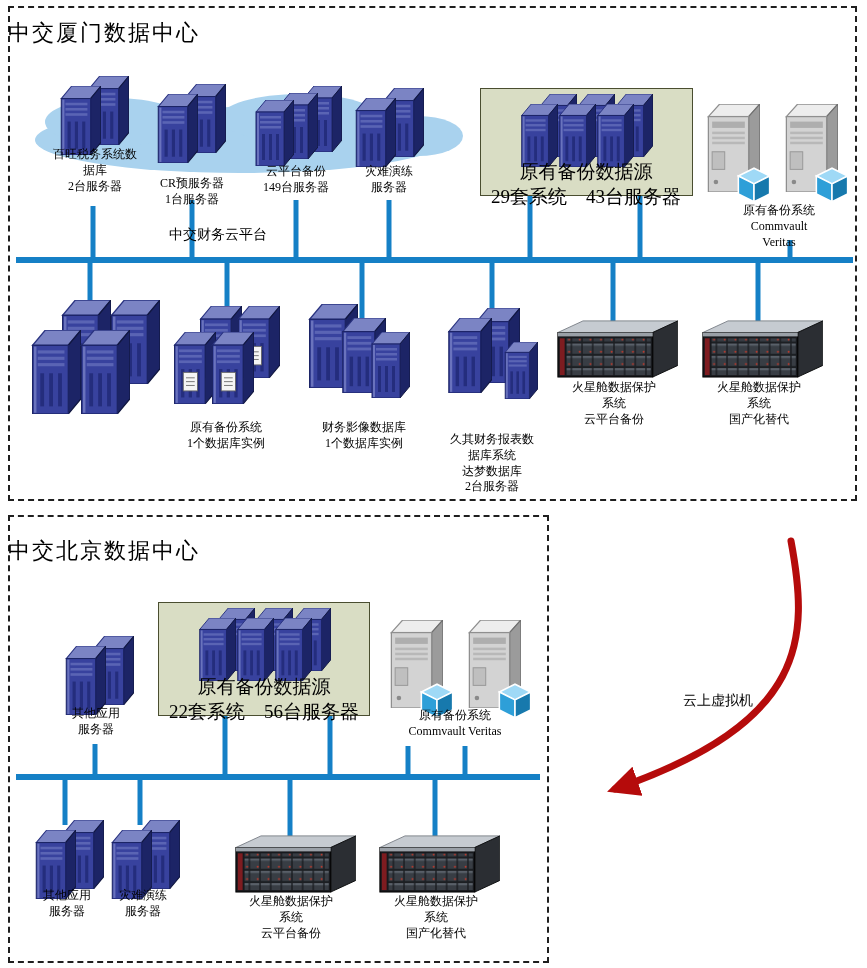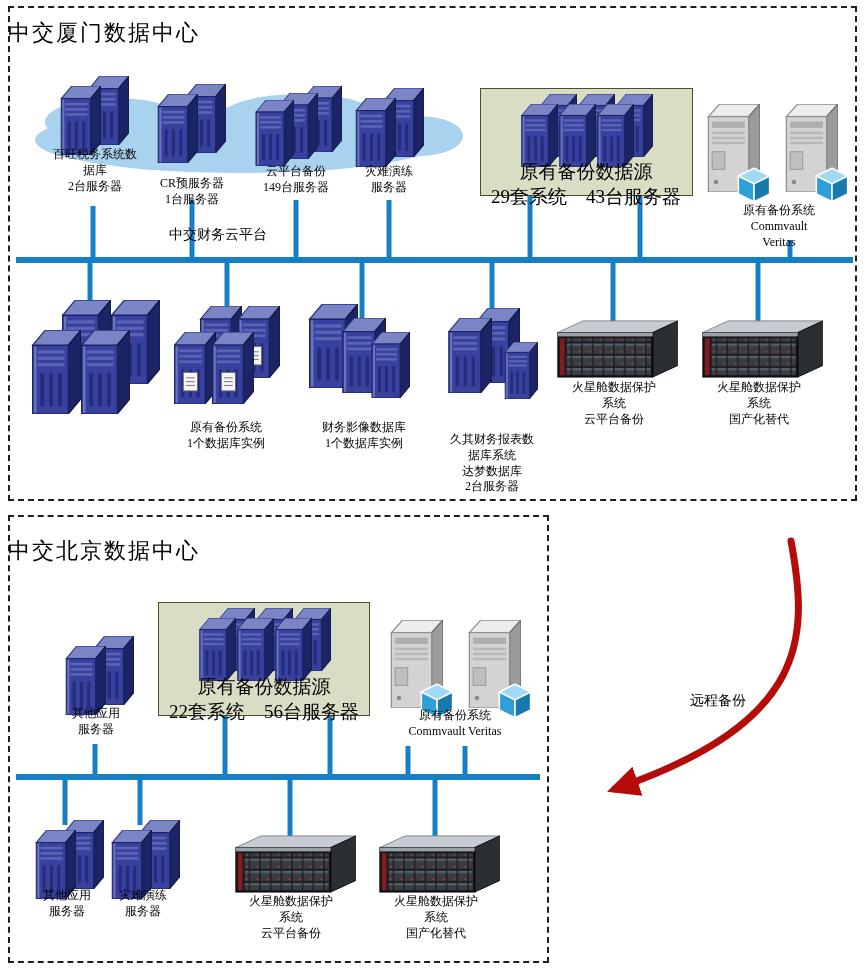--- a/index.html
+++ b/index.html
@@ -293,15 +293,15 @@
 服务器</div>
   <div class="node-label" style="left:143px;top:888px">灾难演练
 服务器</div>
   <div class="node-label" style="left:291px;top:894px">火星舱数据保护
 系统
 云平台备份</div>
   <div class="node-label" style="left:436px;top:894px">火星舱数据保护
 系统
 国产化替代</div>
 
-  <div class="node-label remote-label" style="left:718px;top:692px">远程备份</div>
+  <div class="node-label remote-label" style="left:718px;top:692px">云上虚拟机</div>
 
 </div>
 
 </body></html>

